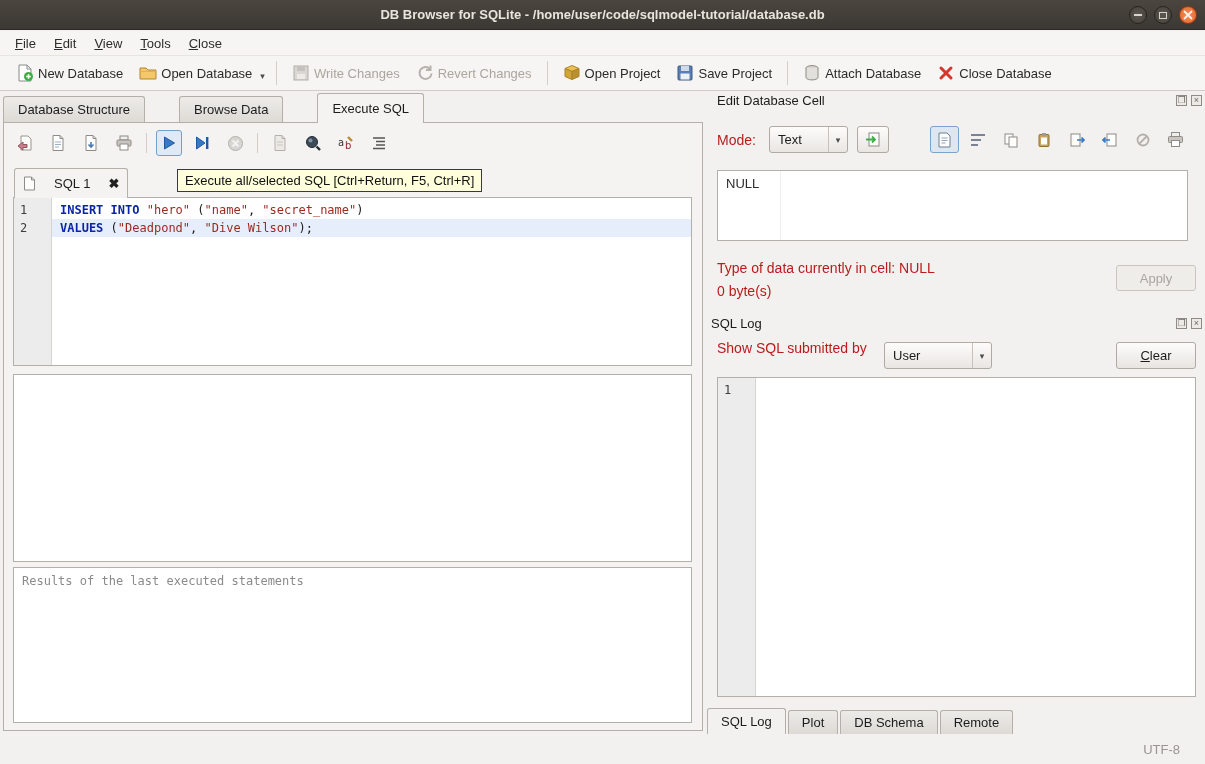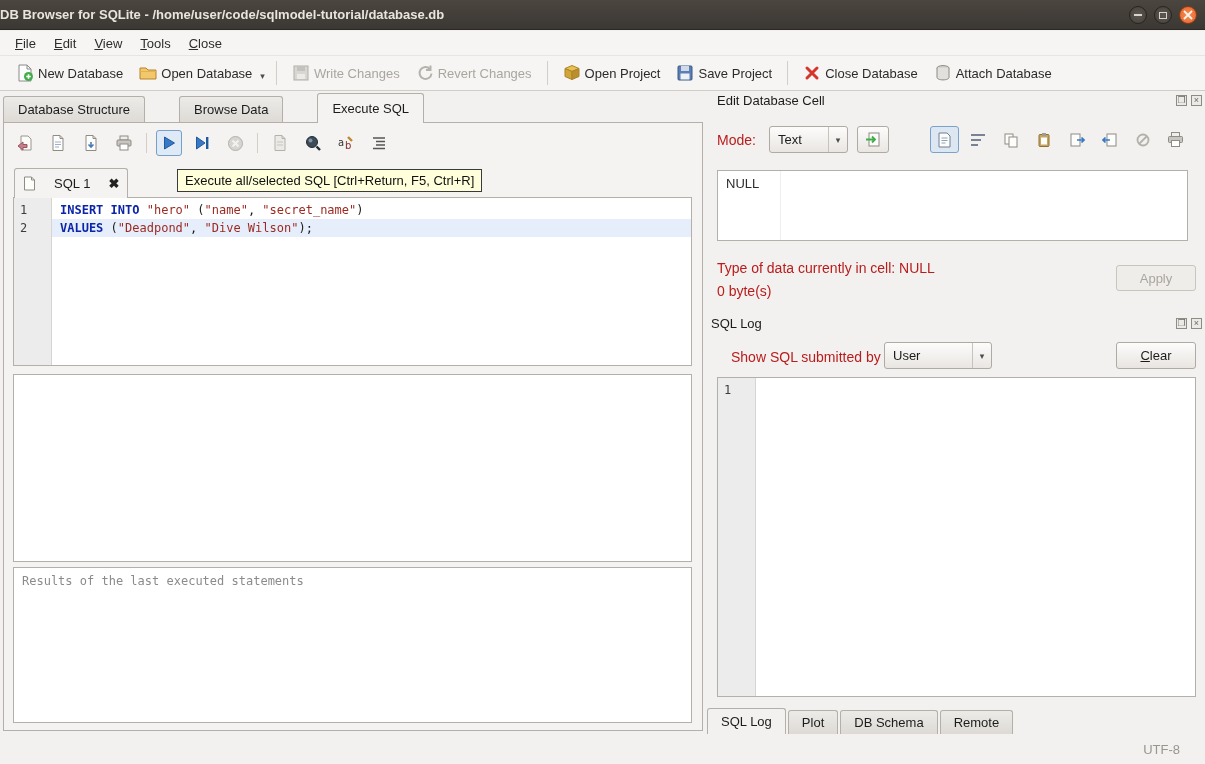--- a/index.html
+++ b/index.html
@@ -3,21 +3,21 @@
 <meta charset="utf-8">
 <style>
   * { margin:0; padding:0; box-sizing:border-box; }
   body { font-family:"Liberation Sans", sans-serif; background:#555; }
   #root { position:relative; width:1205px; height:764px; background:#f2f1ef; overflow:hidden; font-size:13px; color:#1c1c1c; }
 
   
   #titlebar { position:absolute; left:0; top:0; width:1205px; height:30px;
     background:linear-gradient(#4b463f,#3b3733); border-bottom:1px solid #2c2925; }
   #title-text { position:absolute; left:0; right:0; top:0; height:30px; line-height:30px;
-    text-align:left; color:#e9e5dd; font-weight:bold; font-size:13px; }
+    text-align:center; color:#e9e5dd; font-weight:bold; font-size:13px; }
   .winbtn { position:absolute; top:6px; width:18px; height:18px; border-radius:50%;
     background:radial-gradient(#5d5851,#44403a); border:1px solid #27241f;
     display:flex; align-items:center; justify-content:center; }
   .winbtn.close { background:radial-gradient(#f69157,#e4622b); border-color:#8e3a12; }
   .winbtn .bar { width:8px; height:2px; background:#d8d4cc; }
   .winbtn .box { width:8px; height:7px; border:1.5px solid #d8d4cc; }
   .winbtn svg { display:block; }
 
   
   #menubar { position:absolute; left:0; top:31px; width:1205px; height:24px; background:#f6f5f3;
@@ -193,30 +193,30 @@
       <svg class="ico" width="18" height="18" viewBox="0 0 18 18">
         <rect x="2" y="2" width="14" height="14" rx="1" fill="#5b7fb4" stroke="#3a5a86"></rect>
           <rect x="5" y="2" width="8" height="5" fill="#cfd9e8"></rect>
           <rect x="4.5" y="9.5" width="9" height="6" fill="#eef2f7"></rect>
       </svg>
       <span>Save Project</span>
     </div>
     <div class="tb-sep"></div>
     <div class="tb-btn">
       <svg class="ico" width="18" height="18" viewBox="0 0 18 18">
-        <path d="M4 4l10 10M14 4L4 14" stroke="#d6352c" stroke-width="3" stroke-linecap="round"></path>
-      </svg>
-      <span>Close Database</span>
-    </div>
-    <div class="tb-btn">
-      <svg class="ico" width="18" height="18" viewBox="0 0 18 18">
         <ellipse cx="9" cy="4" rx="6" ry="2.4" fill="#d6d4d0" stroke="#8d8a85"></ellipse>
         <path d="M3 4v9.5c0 1.3 2.7 2.4 6 2.4s6-1.1 6-2.4V4" fill="#e2e0dc" stroke="#8d8a85"></path>
       </svg>
       <span>Attach Database</span>
+    </div>
+    <div class="tb-btn">
+      <svg class="ico" width="18" height="18" viewBox="0 0 18 18">
+        <path d="M4 4l10 10M14 4L4 14" stroke="#d6352c" stroke-width="3" stroke-linecap="round"></path>
+      </svg>
+      <span>Close Database</span>
     </div>
   </div>
 
   <div id="left-tabs">
     <div class="tab">Database Structure</div>
     <div class="tab">Browse Data</div>
     <div class="tab active">Execute SQL</div>
   </div>
 
   <div id="left-panel">
@@ -403,21 +403,21 @@
   <div class="pbtn disabled" style="left:1116px; top:265px; width:80px;">
     <span>Apply</span>
   </div>
 
   <div class="dock-title" style="left:711px; top:316px;">SQL Log</div>
   <div class="dock-icons" style="left:1176px; top:318px;">
     <div class="dock-ico">❐</div>
     <div class="dock-ico">×</div>
   </div>
 
-  <div class="static-label" style="left:717px; top:349px;margin-left:14px;">Show SQL submitted by</div>
+  <div class="static-label" style="left:717px; top:340px;">Show SQL submitted by</div>
   <div class="combo" style="left:884px; top:342px; width:108px;">
     <span class="val">User</span>
     <span class="caret">▾</span>
   </div>
   <div class="pbtn" style="left:1116px; top:342px; width:80px; height:27px;">
     <span class="uf">Clear</span>
   </div>
 
   <div id="log-box">
     <div id="log-gutter">

